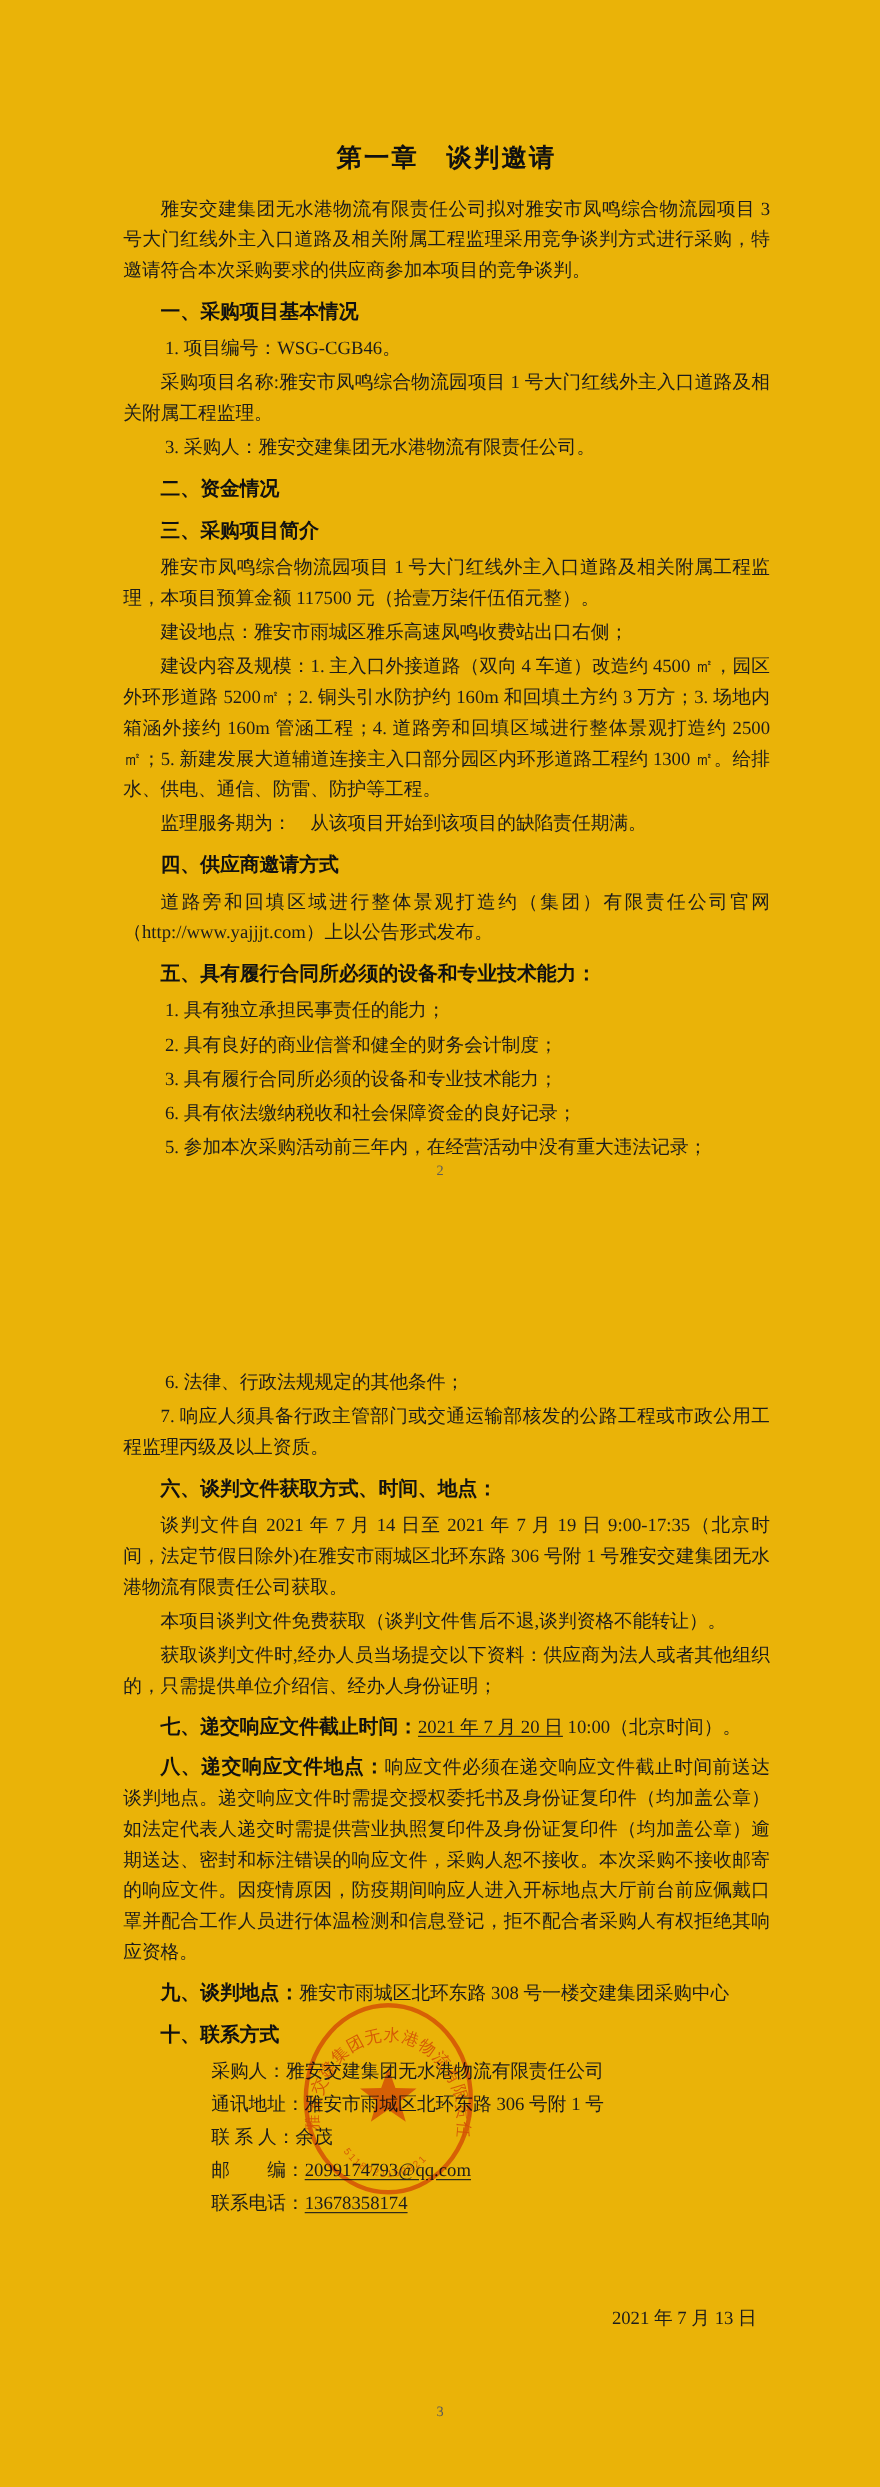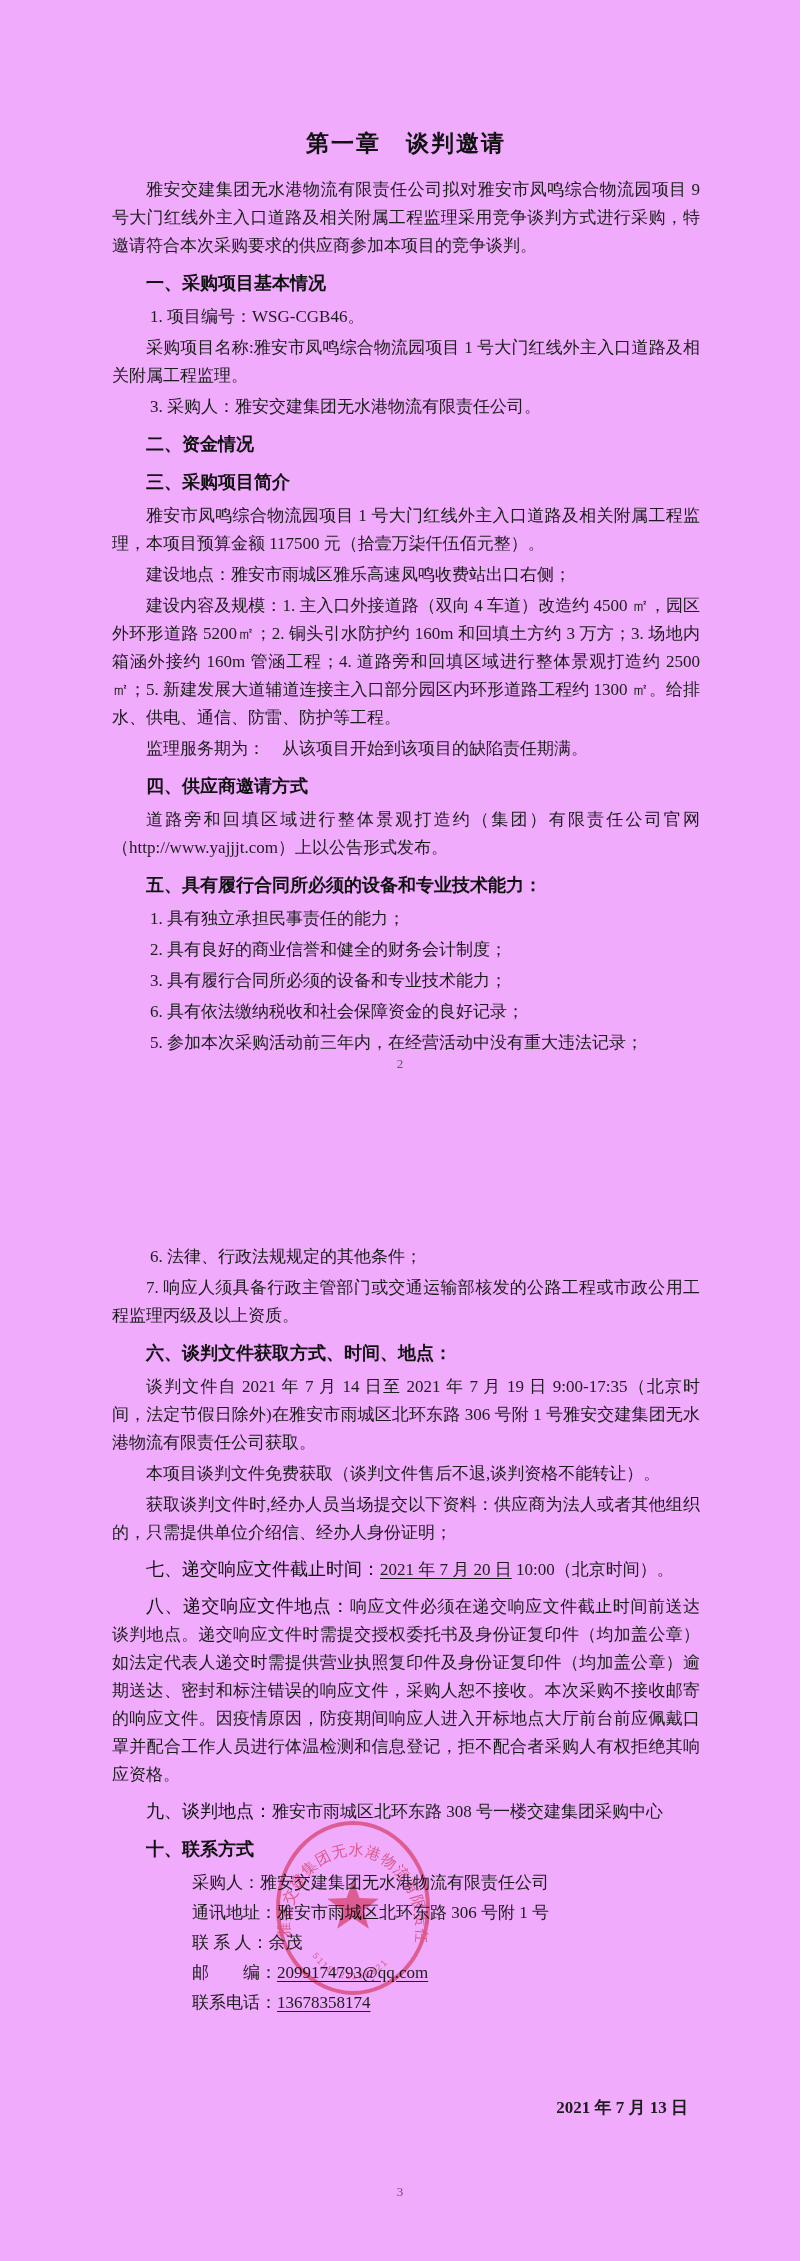--- a/index.html
+++ b/index.html
@@ -3,21 +3,21 @@
 <meta charset="utf-8">
 <style>
   html,body{margin:0;padding:0;}
   body{
     width:800px;height:2261px;
     background:#fbfbfa;
     font-family:"Liberation Serif", serif;
   }
   .page{
     position:relative;width:800px;height:2261px;overflow:hidden;
-    background:#f0abfc;color:#1c1c1c;
+    background:#eab308;color:#1c1c1c;
   }
   .sec{
     position:absolute;left:112px;width:588px;
     font-size:17px;line-height:28px;text-align:justify;
   }
   .sec-a{top:126px;}
   .sec-b{top:1240px;}
   .title{
     font-family:"Liberation Sans", sans-serif;
     font-size:23px;font-weight:bold;text-align:center;
@@ -26,47 +26,47 @@
   .heading{
     font-family:"Liberation Sans", sans-serif;
     font-weight:bold;font-size:18px;line-height:30px;
     text-indent:34px;margin:8px 0 5px 0;color:#111;
   }
   .para{text-indent:34px;margin:3px 0;}
   .item{padding-left:38px;text-indent:0;margin:3px 0;}
   .hpara{text-indent:34px;margin:8px 0 5px 0;}
   .hpara .lead{
     font-family:"Liberation Sans", sans-serif;
-    font-weight:normal;font-size:18px;color:#111;
+    font-weight:bold;font-size:18px;color:#111;
   }
   .contact{padding-left:80px;margin:2px 0;}
   .u{text-decoration:underline;text-underline-offset:3px;}
   .page-num{
     position:absolute;left:0;width:800px;text-align:center;
     font-size:13px;color:#5a5a5a;line-height:16px;
   }
   .pn-2{top:1056px;}
   .pn-3{top:2184px;}
   .issue-date{
     position:absolute;top:2096px;right:112px;
-    font-size:17px;color:#1c1c1c;font-weight:bold;
+    font-size:17px;color:#1c1c1c;
   }
   .stamp{
     position:absolute;left:272px;top:1816px;width:162px;height:184px;
     mix-blend-mode:multiply;opacity:.88;pointer-events:none;
   }
 </style>
 </head>
 <body>
 
 <div class="page">
 
   <div id="page1-blocks" class="sec sec-a">
       <div class="title">第一章　谈判邀请</div>
-      <div class="para">雅安交建集团无水港物流有限责任公司拟对雅安市凤鸣综合物流园项目 9 号大门红线外主入口道路及相关附属工程监理采用竞争谈判方式进行采购，特邀请符合本次采购要求的供应商参加本项目的竞争谈判。</div>
+      <div class="para">雅安交建集团无水港物流有限责任公司拟对雅安市凤鸣综合物流园项目 3 号大门红线外主入口道路及相关附属工程监理采用竞争谈判方式进行采购，特邀请符合本次采购要求的供应商参加本项目的竞争谈判。</div>
       <div class="heading">一、采购项目基本情况</div>
       <div class="item">1. 项目编号：WSG-CGB46。</div>
       <div class="para">采购项目名称:雅安市凤鸣综合物流园项目 1 号大门红线外主入口道路及相关附属工程监理。</div>
       <div class="item">3. 采购人：雅安交建集团无水港物流有限责任公司。</div>
       <div class="heading">二、资金情况</div>
       <div class="heading">三、采购项目简介</div>
       <div class="para">雅安市凤鸣综合物流园项目 1 号大门红线外主入口道路及相关附属工程监理，本项目预算金额 117500 元（拾壹万柒仟伍佰元整）。</div>
       <div class="para">建设地点：雅安市雨城区雅乐高速凤鸣收费站出口右侧；</div>
       <div class="para">建设内容及规模：1. 主入口外接道路（双向 4 车道）改造约 4500 ㎡，园区外环形道路 5200㎡；2. 铜头引水防护约 160m 和回填土方约 3 万方；3. 场地内箱涵外接约 160m 管涵工程；4. 道路旁和回填区域进行整体景观打造约 2500 ㎡；5. 新建发展大道辅道连接主入口部分园区内环形道路工程约 1300 ㎡。给排水、供电、通信、防雷、防护等工程。</div>
       <div class="para">监理服务期为：　从该项目开始到该项目的缺陷责任期满。</div>

